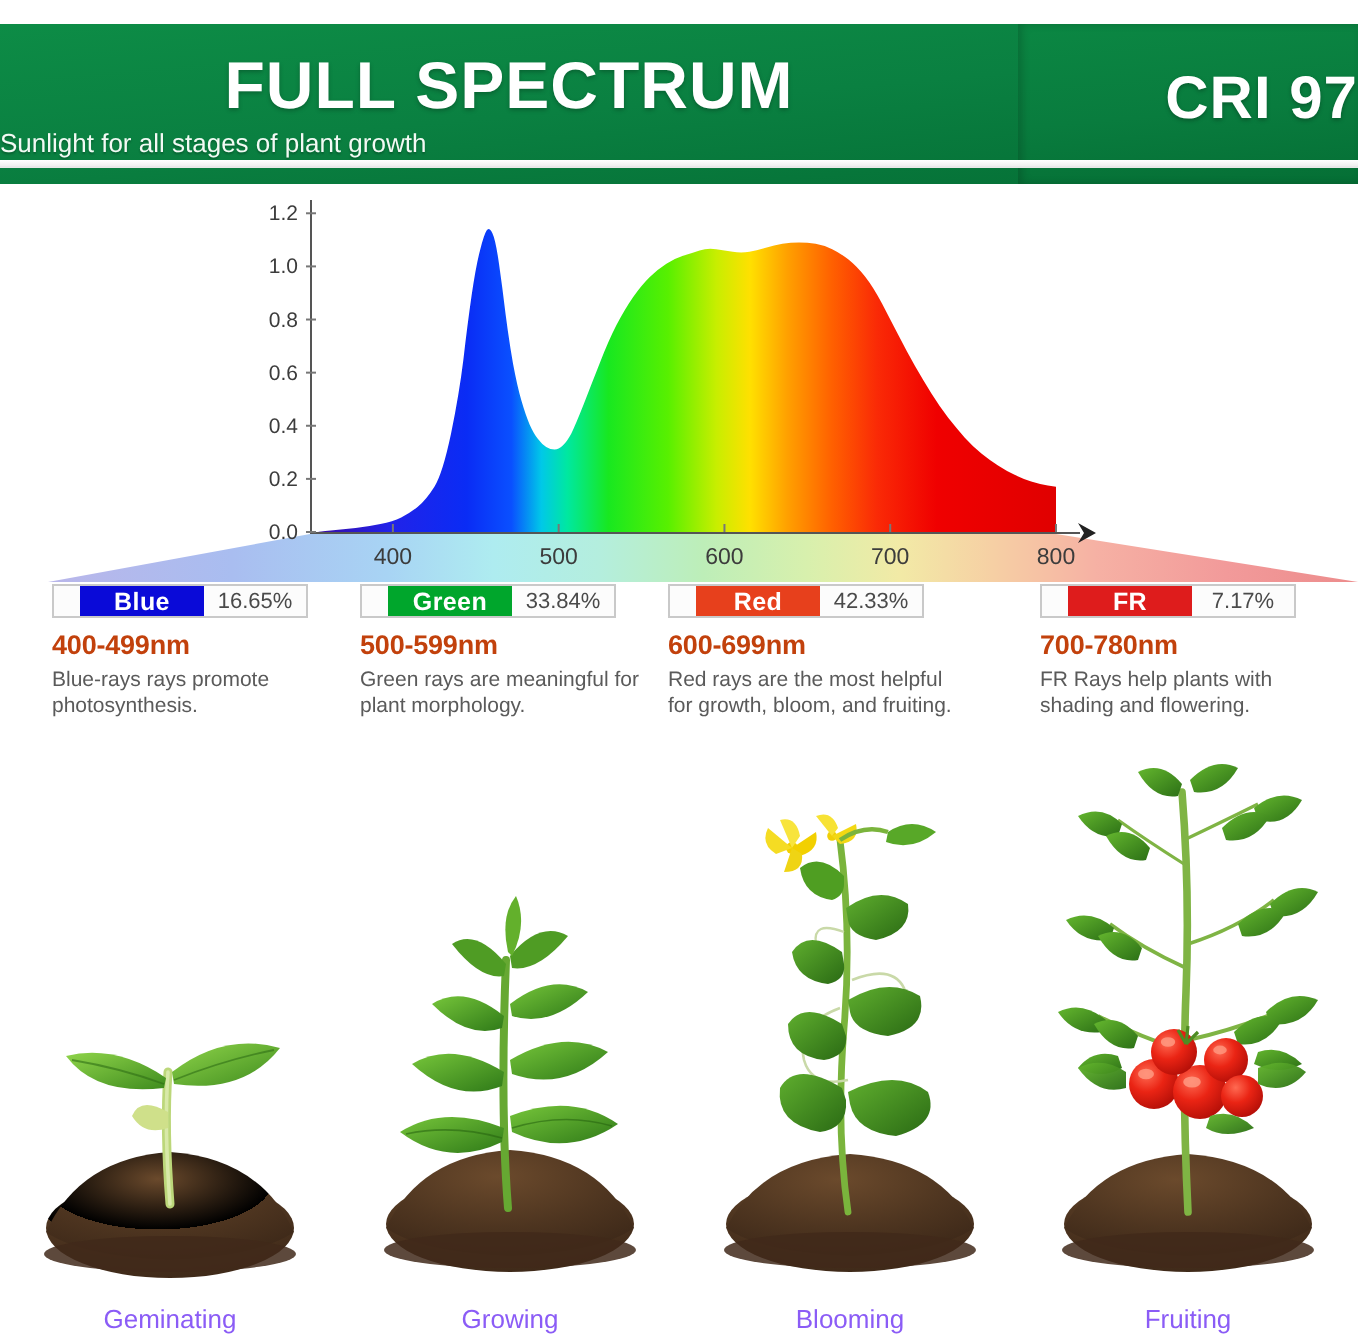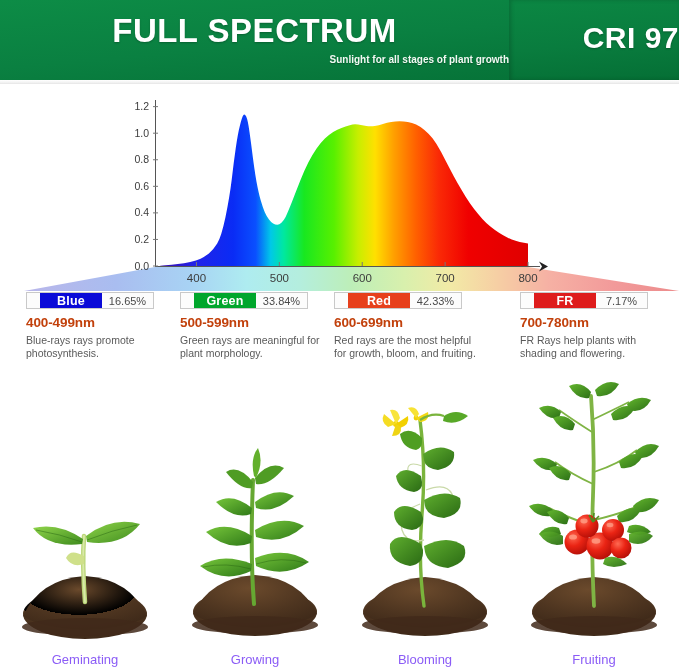--- a/index.html
+++ b/index.html
@@ -1,32 +1,32 @@
 <!DOCTYPE html>
 <html><head>
 <meta charset="utf-8">
 <style>
   html,body{margin:0;padding:0;background:#fff;}
   body{width:679px;height:672px;position:relative;overflow:hidden;
        font-family:"Liberation Sans","DejaVu Sans",sans-serif;}
 
   
-  #header{position:absolute;left:0;top:0;width:679px;height:80px;
+  #header{position:absolute;left:0;top:12px;width:679px;height:80px;
           background:linear-gradient(180deg,#0c8a45 0%,#098040 45%,#07743a 100%);
           overflow:hidden;}
   #header-left{position:absolute;left:0;top:0;width:509px;height:80px;
           background:linear-gradient(175deg,#0d8c46 0%,#0a8041 55%,#067338 100%);}
   #header-right{position:absolute;left:509px;top:0;width:170px;height:80px;
           background:linear-gradient(175deg,#0b8743 0%,#097c3e 55%,#056f35 100%);
           box-shadow:inset 2px 0 4px rgba(0,0,0,.18);}
   #header-title{position:absolute;left:0;top:13px;width:509px;text-align:center;
           color:#ffffff;font-size:33px;font-weight:bold;letter-spacing:.5px;
           text-shadow:0 1px 2px rgba(0,0,0,.25);line-height:36px;}
-  #header-sub{position:absolute;left:0;top:52px;width:509px;text-align:right;
-          color:#f2faf4;font-size:10px;font-weight:bold;line-height:15px;
+  #header-sub{position:absolute;left:0;top:52px;width:509px;text-align:left;
+          color:#f2faf4;font-size:13px;font-weight:normal;line-height:15px;
           text-shadow:0 1px 1px rgba(0,0,0,.25);}
   #cri-badge{position:absolute;left:509px;top:21px;width:170px;text-align:right;
           color:#ffffff;font-size:30px;font-weight:bold;letter-spacing:.5px;
           text-shadow:0 1px 2px rgba(0,0,0,.28);line-height:34px;}
   #header-rule{position:absolute;left:0;top:80px;width:679px;height:3px;
           background:linear-gradient(180deg,#ffffff 0%,#efefef 100%);
           border-bottom:1px solid #e9e9e9;}
 
   
   #chart-area{position:absolute;left:0;top:86px;width:679px;height:205px;}

